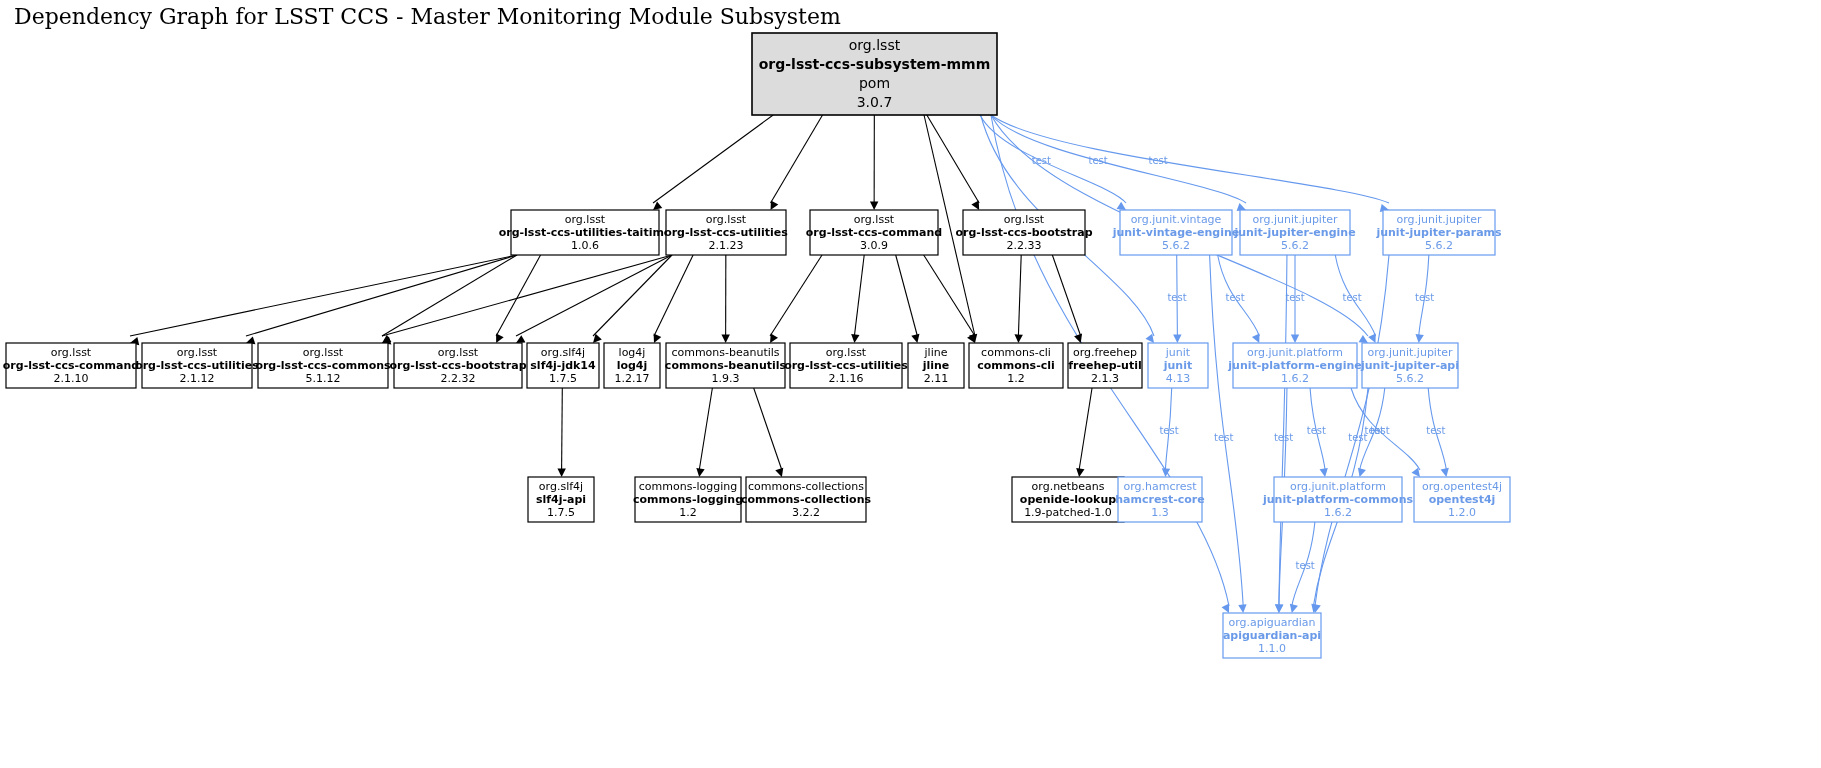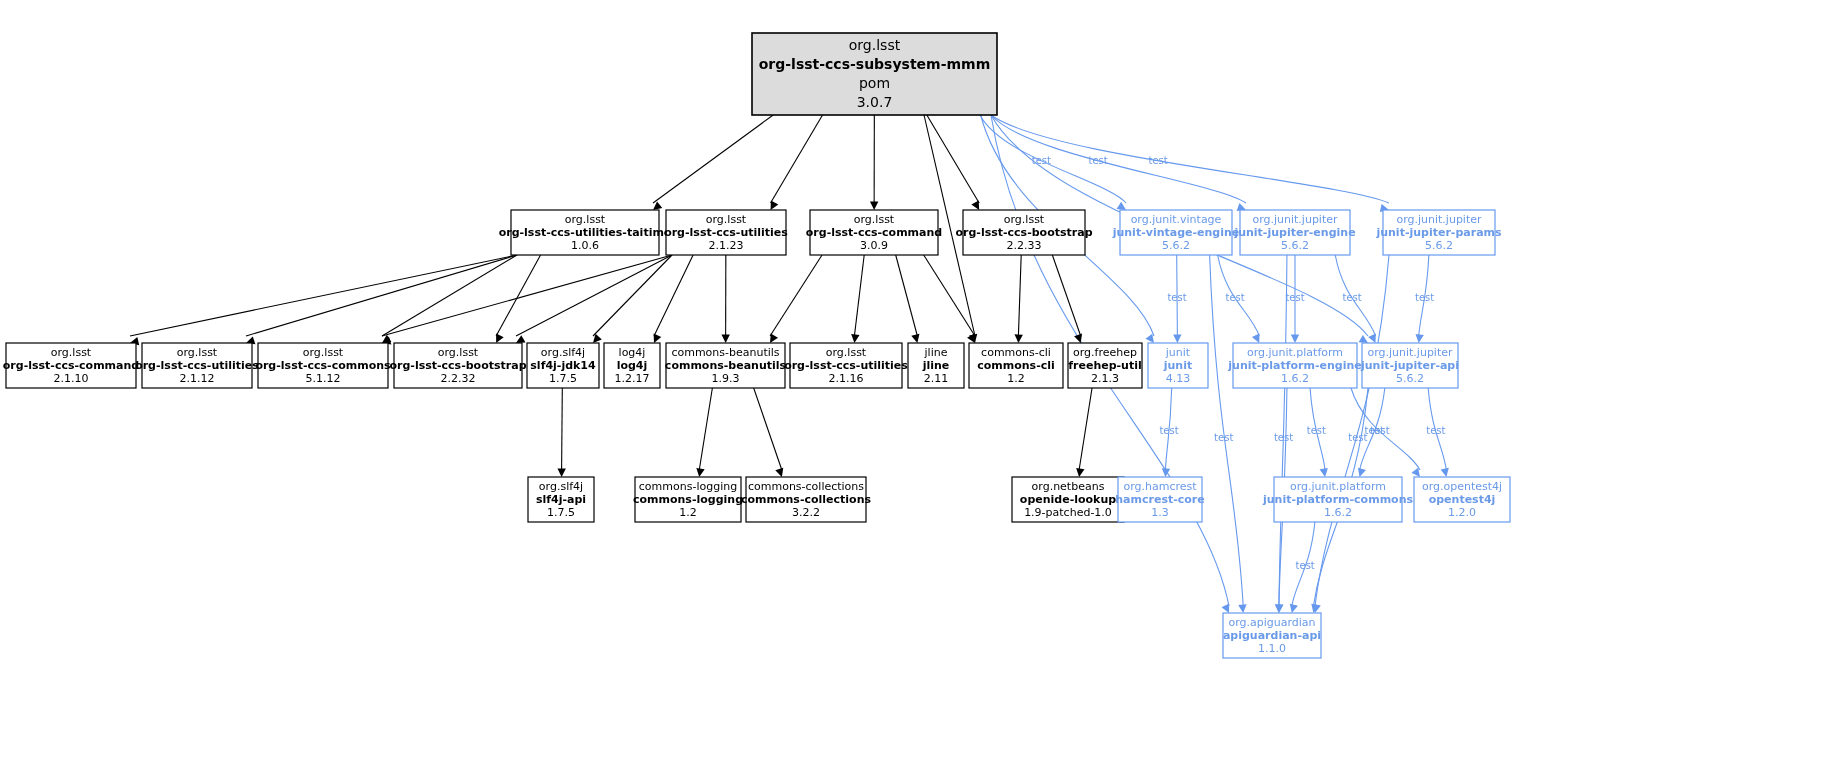--- a/index.html
+++ b/index.html
@@ -22,20 +22,21 @@
   .edge{fill:none;stroke:#000000;stroke-width:1.1px;}
   .edge.test{stroke:#6699ee;}
   .arrow{fill:#000000;}
   .arrow.test{fill:#6699ee;}
   .elabel{font-family:"DejaVu Sans",sans-serif;font-size:10px;fill:#6a9ae8;text-anchor:middle;}
 </style>
 </head>
 <body>
 
 <div id="stage">
+  <div id="title">Dependency Graph for LSST CCS - Master Monitoring Module Subsystem</div>
   <svg id="graph" viewBox="0 0 1821 768" xmlns="http://www.w3.org/2000/svg">
     <g id="edge-layer">
         <path d="M 773.175 115 L 653 203" class="edge"></path>
         <polygon points="653,210 657.0635121707368,201.43391169562946 662.2727456288352,208.02359202012386" class="arrow"></polygon>
         <path d="M 822.525 115 L 770.55 203" class="edge"></path>
         <polygon points="770.55,210 770.9451250359831,200.5272033587784 778.3143281610663,204.55893317379108" class="arrow"></polygon>
         <path d="M 874.325 115 L 874.15 203" class="edge"></path>
         <polygon points="874.15,210 869.9656649941912,201.49227759273006 878.3656507421499,201.50775125068682" class="arrow"></polygon>
         <path d="M 926.825 115 L 979.15 203" class="edge"></path>
         <polygon points="979.15,210 971.3702988648535,204.58093640489432 978.728058312384,200.52835995129396" class="arrow"></polygon>

